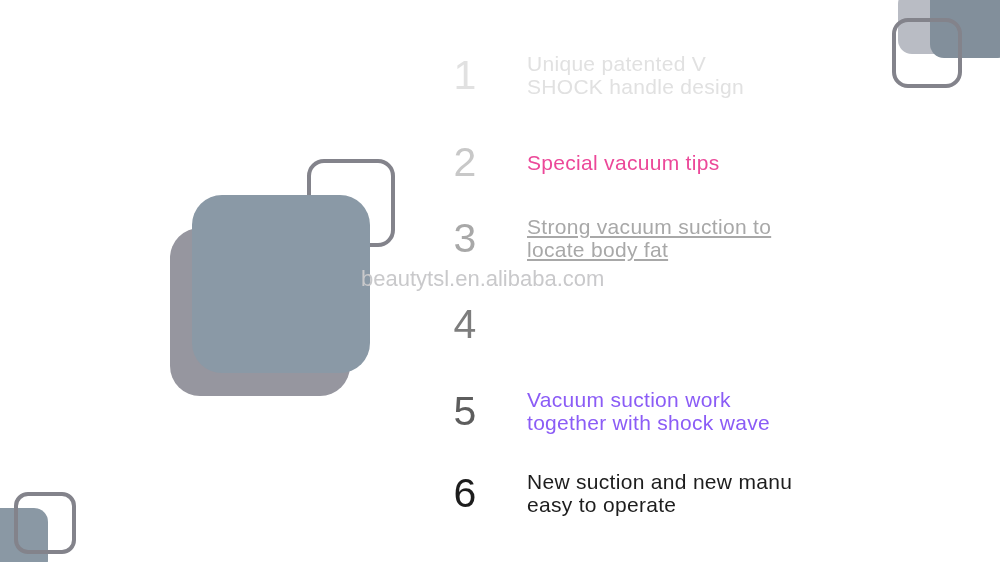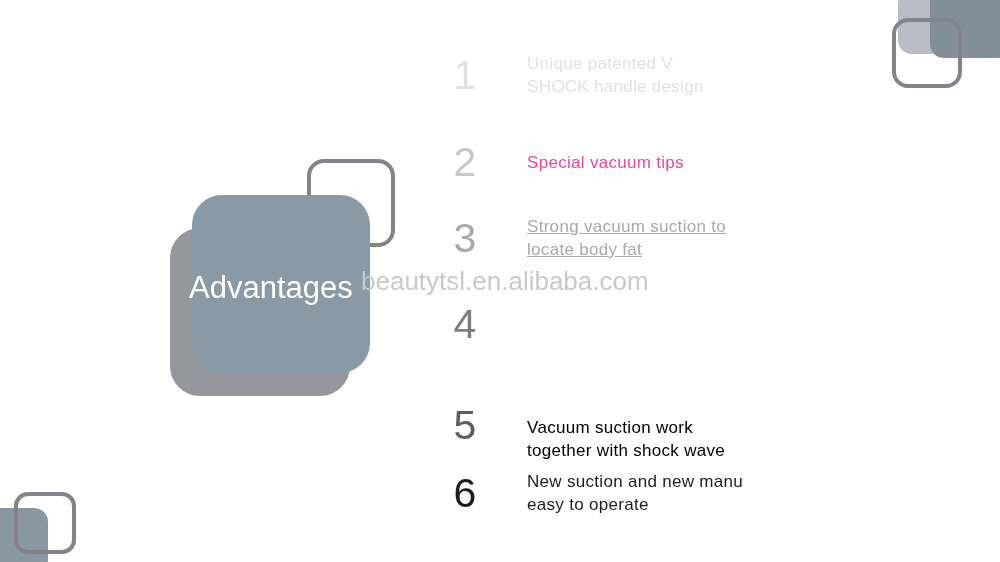--- a/index.html
+++ b/index.html
@@ -104,21 +104,21 @@
     color: #ffffff;
     white-space: nowrap;
     letter-spacing: 0px;
   }
 
   
   #watermark {
     position: absolute;
     left: 361px;
     top: 266px;
-    font-size: 26px;
+    font-size: 22px;
     color: #c9c9cb;
     white-space: nowrap;
     letter-spacing: 0px;
   }
 
   
   #advantage-list {
     position: absolute;
     left: 440px;
     top: 30px;
@@ -135,21 +135,21 @@
     width: 50px;
     flex: 0 0 50px;
     text-align: center;
     font-size: 41px;
     line-height: 1;
     font-weight: 400;
   }
   .adv-text {
     flex: 1 1 auto;
     margin-left: 37px;
-    font-size: 17px;
+    font-size: 21px;
     line-height: 23px;
     white-space: pre-line;
     letter-spacing: 0.3px;
   }
 
   .row-1 { top: 22px; }
   .row-2 { top: 112px; }
   .row-3 { top: 185px; }
   .row-4 { top: 274px; }
   .row-5 { top: 358px; }
@@ -168,21 +168,20 @@
 
   <div class="deco" id="deco-bottomleft">
     <div class="sq-fill sq-front" style="background: rgb(138, 152, 164);"></div>
     <div class="sq-outline" style="border-color: rgb(131, 131, 139);"></div>
   </div>
 
   <div id="advantages-group">
     <div id="adv-outline" style="border-color: rgb(131, 131, 139);"></div>
     <div id="adv-back" style="background: rgb(150, 150, 159);"></div>
     <div id="adv-front" style="background: rgb(138, 153, 166);"></div>
-    <div id="advantages-title" style="color: rgb(255, 255, 255);">Advantages</div>
   </div>
 
   <div id="watermark" style="color: rgb(201, 201, 203);">beautytsl.en.alibaba.com</div>
 
   <div id="advantage-list">
 
     <div class="adv-row row-1">
       <div class="adv-num" style="color: rgb(225, 225, 225);">1</div>
       <div class="adv-text" style="color: rgb(225, 225, 225);">Unique patented V
 SHOCK handle design</div>
@@ -198,21 +197,21 @@
       <div class="adv-text" style="color: rgb(168, 168, 168); text-decoration: underline;">Strong vacuum suction to
 locate body fat</div>
     </div>
 
     <div class="adv-row row-4">
       <div class="adv-num" style="color: rgb(125, 125, 125);">4</div>
     </div>
 
     <div class="adv-row row-5">
       <div class="adv-num" style="color: rgb(93, 93, 93);">5</div>
-      <div class="adv-text" style="color: #000000; margin-top: 28px;">Vacuum suction work
+      <div class="adv-text" style="color: #8b5cf6;">Vacuum suction work
 together with shock wave</div>
     </div>
 
     <div class="adv-row row-6">
       <div class="adv-num" style="color: rgb(29, 29, 29);">6</div>
       <div class="adv-text" style="color: rgb(29, 29, 29);">New suction and new manu
 easy to operate</div>
     </div>
 
   </div>

